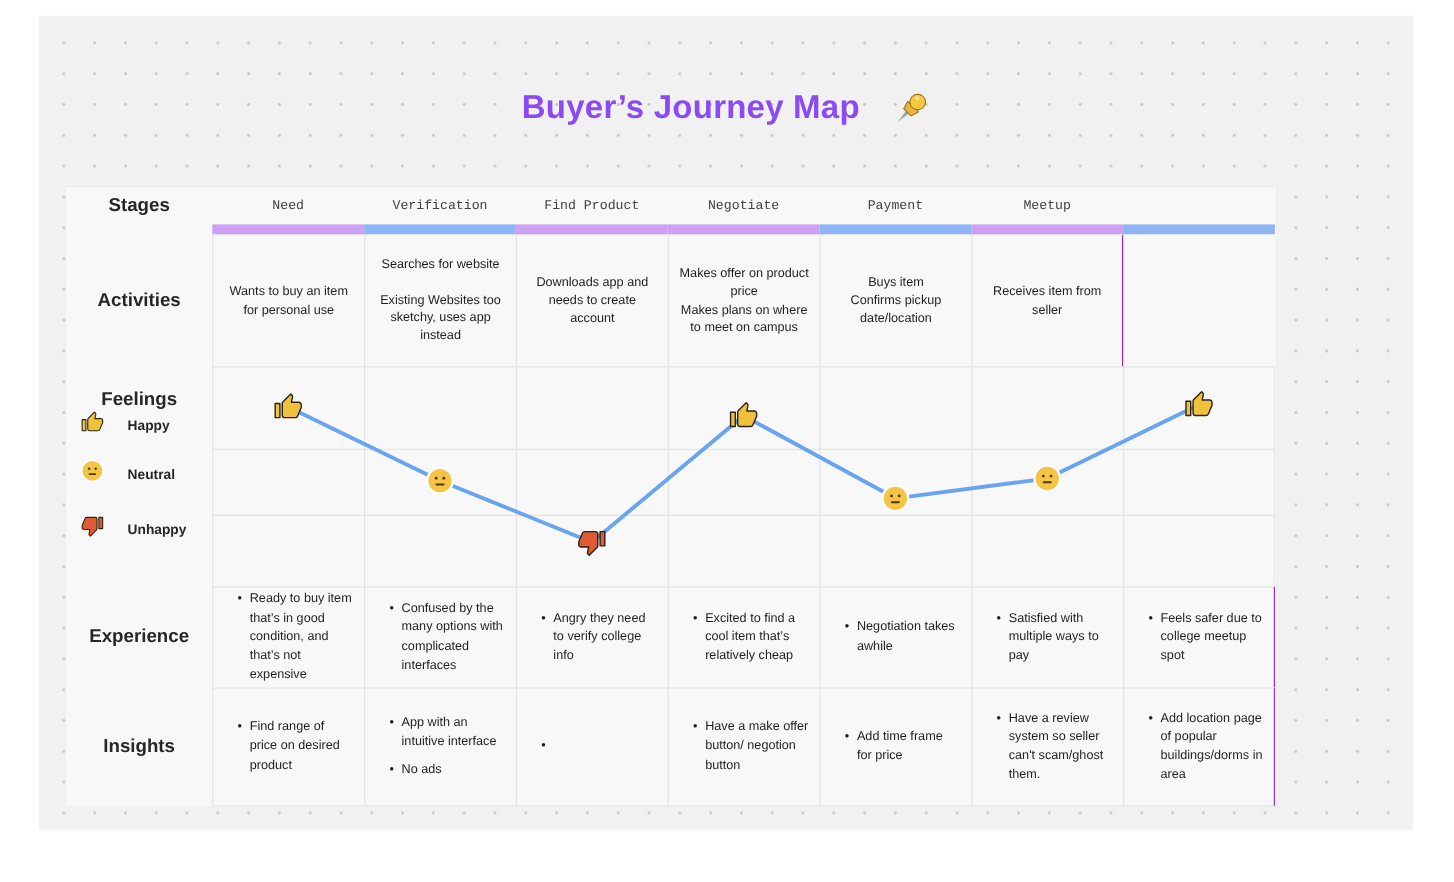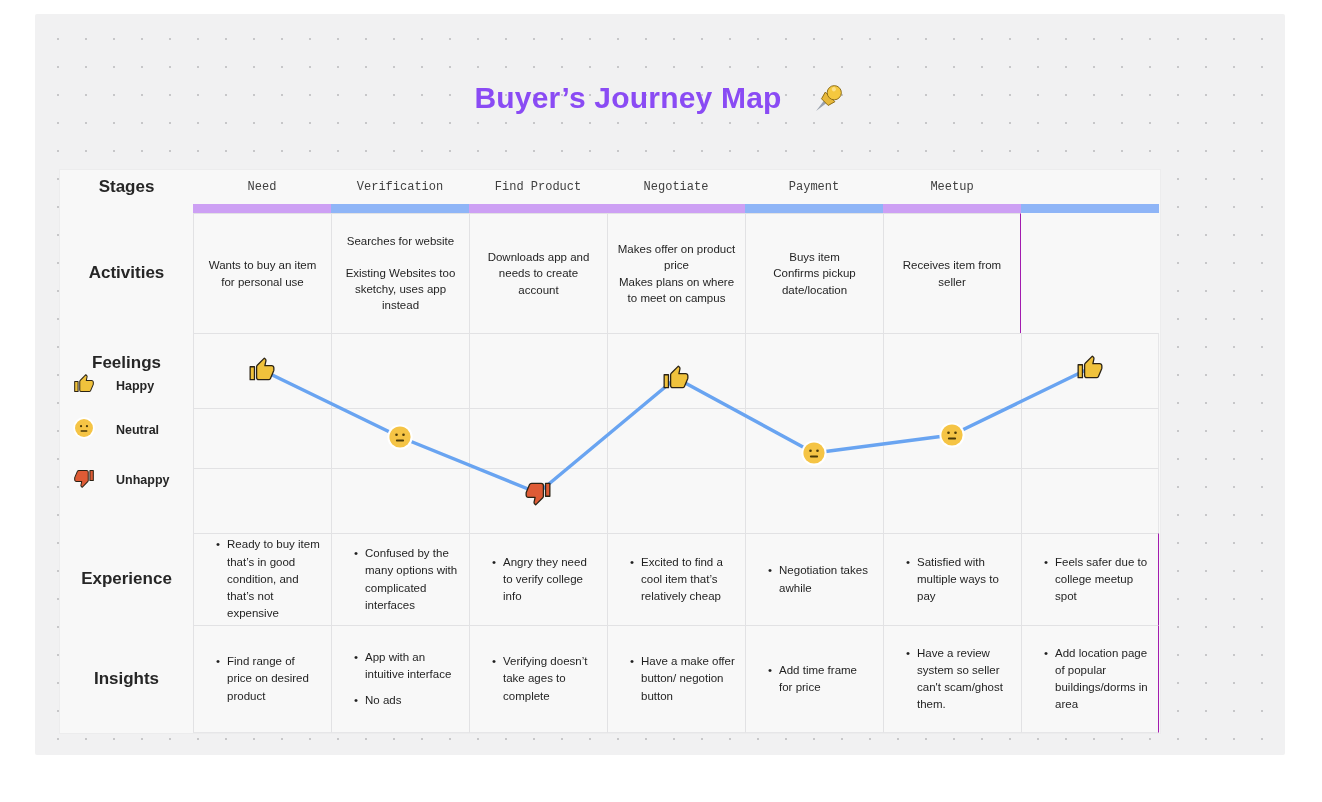--- a/index.html
+++ b/index.html
@@ -276,21 +276,20 @@
             <span>App with an intuitive interface</span>
           </div>
           <div class="b-item">
             <span class="b-dot">•</span>
             <span>No ads</span>
           </div>
         </div>
         <div class="cellb bl-cell ins-cell">
           <div class="b-item">
             <span class="b-dot">•</span>
-            <span>Verifying doesn’t take ages to complete</span>
           </div>
         </div>
         <div class="cellb bl-cell ins-cell">
           <div class="b-item">
             <span class="b-dot">•</span>
             <span>Have a make offer button/ negotion button</span>
           </div>
         </div>
         <div class="cellb bl-cell ins-cell">
           <div class="b-item">

